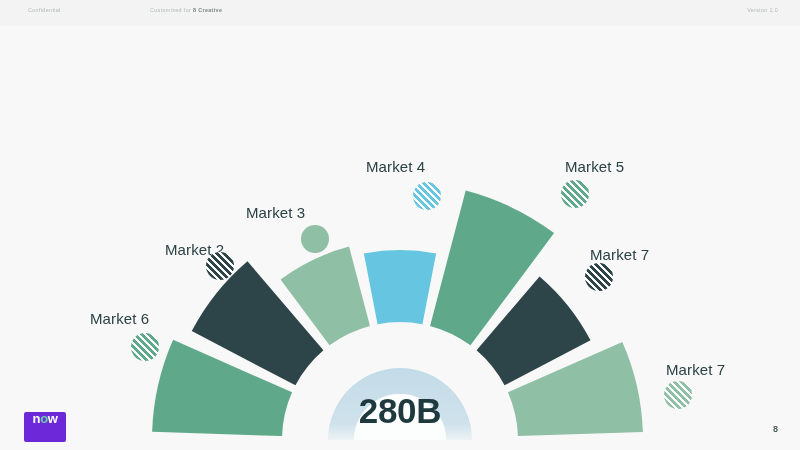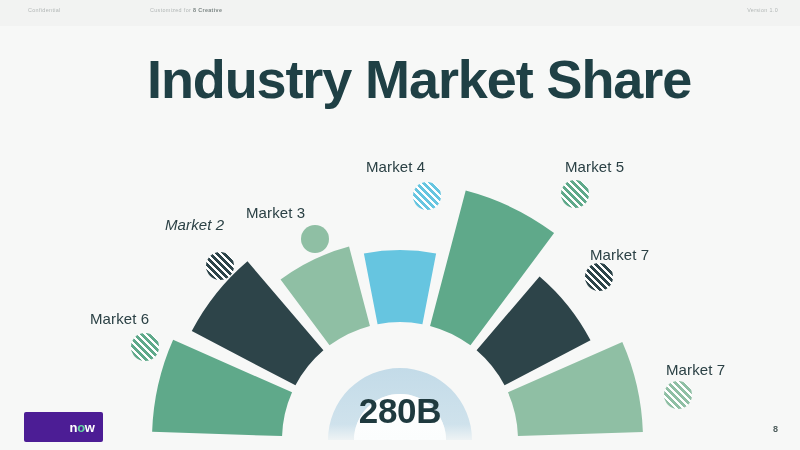--- a/index.html
+++ b/index.html
@@ -52,23 +52,23 @@
     font-size:15px;color:#2b4145;white-space:nowrap;
     letter-spacing:.1px;
   }
   .legend-dot{
     position:absolute;width:28px;height:28px;border-radius:50%;
   }
 
   
   .logo{
     position:absolute;left:24px;top:412px;
-    width:42px;height:30px;background:#4c1d95;
+    width:42px;height:30px;background:#6d28d9;
     border-radius:2px;
-    display:flex;align-items:center;justify-content:center;padding-left:37px;
+    display:flex;align-items:flex-start;justify-content:center;
   }
   .logo-text{
     font-size:13px;font-weight:700;color:#ffffff;letter-spacing:-.4px;
     line-height:1;
   }
   .logo-text .o{color:#62d3a4;}
   .pagenum{
     position:absolute;right:22px;top:424px;
     font-size:9px;font-weight:700;color:#51605f;
   }
@@ -85,21 +85,20 @@
 <div id="slide">
 
   <div class="metabar">
     <div class="meta-left">Confidential</div>
     <div class="meta-center">
       <span>Customized for </span><b>8 Creative</b>
     </div>
     <div class="meta-right">Version 1.0</div>
   </div>
 
-  <div class="title">Industry Market Share</div>
 
   <svg id="chart" viewBox="0 0 800 450">
     <defs>
       <pattern id="hatch-green" patternUnits="userSpaceOnUse" width="6" height="6" patternTransform="rotate(45)">
         <rect width="6" height="6" fill="#5fa98a"></rect>
         <rect width="2.6" height="6" fill="#ffffff"></rect>
       </pattern>
       <pattern id="hatch-sage" patternUnits="userSpaceOnUse" width="6" height="6" patternTransform="rotate(45)">
         <rect width="6" height="6" fill="#8fbfa4"></rect>
         <rect width="2.6" height="6" fill="#ffffff"></rect>
@@ -136,21 +135,21 @@
     <path id="inner-ring" fill="url(#ringfade)" d="M 328 440 A 72 72 0 0 1 472 440 L 446 440 A 46 46 0 0 0 354 440 Z"></path>
     <path id="inner-core" fill="url(#corefade)" d="M 354 440 A 46 46 0 0 1 446 440 Z"></path>
   </svg>
 
   <div class="center-value">280B</div>
 
   <div id="legend">
       <div class="legend-label" style="left: 90px; top: 310px;">Market 6</div>
       <div class="legend-dot" style="left: 131px; top: 333px; background: repeating-linear-gradient(45deg, rgb(95, 169, 138) 0px, rgb(95, 169, 138) 3px, rgb(255, 255, 255) 3px, rgb(255, 255, 255) 5px);"></div>
       <div class="legend-item"></div>
-      <div class="legend-label" style="left: 165px; top: 216px; font-style: italic;">Market 2</div>
+      <div class="legend-label" style="left: 165px; top: 241px;">Market 2</div>
       <div class="legend-dot" style="left: 206px; top: 252px; background: repeating-linear-gradient(45deg, rgb(45, 68, 73) 0px, rgb(45, 68, 73) 3px, rgb(255, 255, 255) 3px, rgb(255, 255, 255) 5px);"></div>
       <div class="legend-item"></div>
       <div class="legend-label" style="left: 246px; top: 204px;">Market 3</div>
       <div class="legend-dot" style="left: 301px; top: 225px; background: rgb(143, 191, 164);"></div>
       <div class="legend-item"></div>
       <div class="legend-label" style="left: 366px; top: 158px;">Market 4</div>
       <div class="legend-dot" style="left: 413px; top: 182px; background: repeating-linear-gradient(45deg, rgb(102, 197, 224) 0px, rgb(102, 197, 224) 3px, rgb(255, 255, 255) 3px, rgb(255, 255, 255) 5px);"></div>
       <div class="legend-item"></div>
       <div class="legend-label" style="left: 565px; top: 158px;">Market 5</div>
       <div class="legend-dot" style="left: 561px; top: 180px; background: repeating-linear-gradient(45deg, rgb(95, 169, 138) 0px, rgb(95, 169, 138) 3px, rgb(255, 255, 255) 3px, rgb(255, 255, 255) 5px);"></div>

